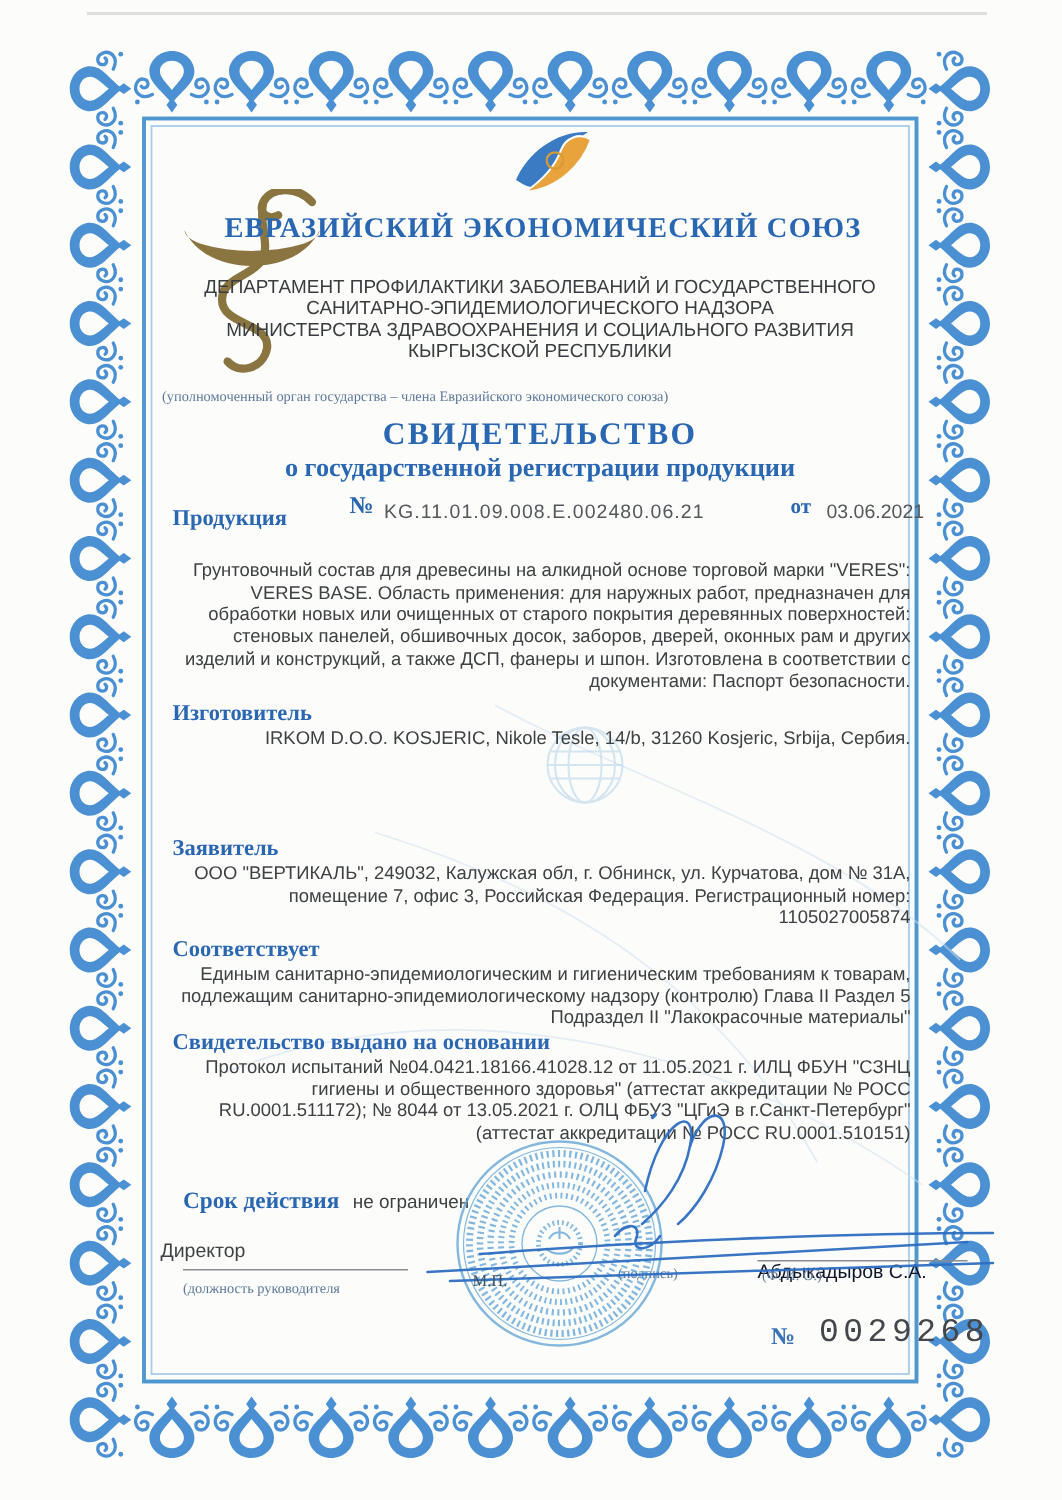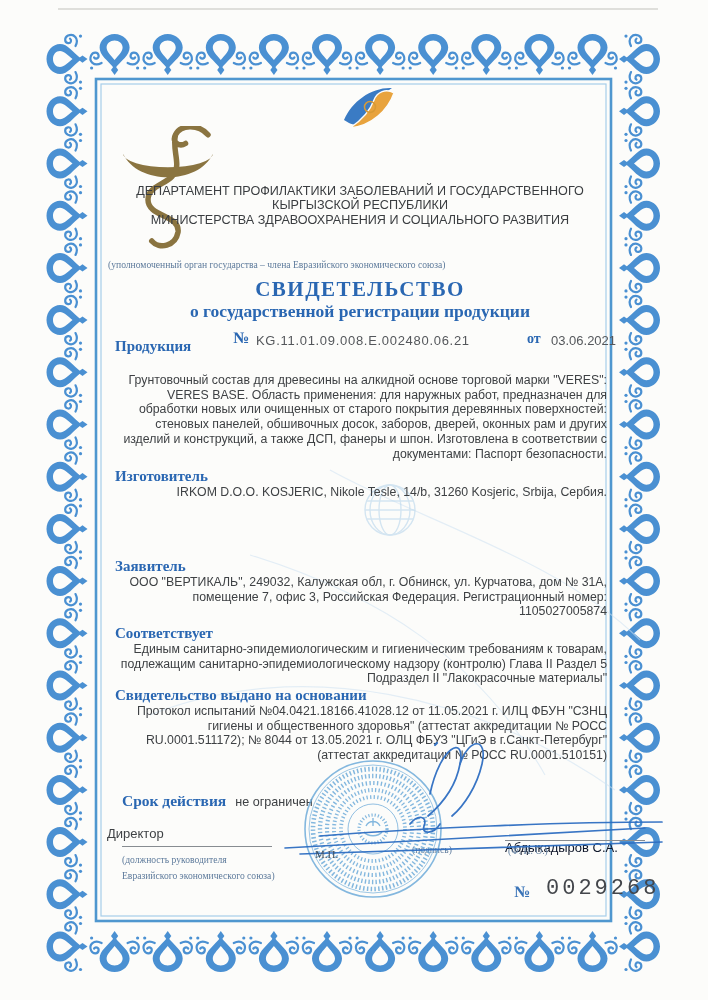--- a/index.html
+++ b/index.html
@@ -156,24 +156,26 @@
     <circle cx="34" cy="27" r="5.5" fill="none" stroke="#d89a35" stroke-width="1.5"></circle>
   </svg>
 
   <svg class="abs z2" width="100" height="125" viewBox="0 0 80 100" style="left:118px;top:126px">
     <g fill="#8a7440" stroke="#8a7440">
       <path stroke="none" d="M4,22 A36,11 0 0 0 76,22 C70,35 55,41 40,41 C25,41 10,35 4,22 Z"></path>
       <path fill="none" stroke-width="4.4" stroke-linecap="round" d="M72,7 C64,-2 50,-1 46,7 C43,13 49,17 54,14 M46,7 C44,16 47,23 47,31 C47,47 24,45 24,59 C24,73 50,71 48,85 C46,96 33,99 27,92"></path>
     </g>
   </svg>
 
+  <div class="abs union-title">ЕВРАЗИЙСКИЙ ЭКОНОМИЧЕСКИЙ СОЮЗ</div>
   <div class="abs authority">
     <div>ДЕПАРТАМЕНТ ПРОФИЛАКТИКИ ЗАБОЛЕВАНИЙ И ГОСУДАРСТВЕННОГО</div>
+    <div>САНИТАРНО-ЭПИДЕМИОЛОГИЧЕСКОГО НАДЗОРА</div>
+    <div>МИНИСТЕРСТВА ЗДРАВООХРАНЕНИЯ И СОЦИАЛЬНОГО РАЗВИТИЯ</div>
     <div>КЫРГЫЗСКОЙ РЕСПУБЛИКИ</div>
-    <div>МИНИСТЕРСТВА ЗДРАВООХРАНЕНИЯ И СОЦИАЛЬНОГО РАЗВИТИЯ</div>
   </div>
   <div class="abs authority-note">(уполномоченный орган государства – члена Евразийского экономического союза)</div>
 
   <div class="abs cert-sub">о государственной регистрации продукции</div>
   <div class="abs cert-name">СВИДЕТЕЛЬСТВО</div>
   <span class="abs num-label numline">№</span>
   <span class="abs num-value numline">KG.11.01.09.008.E.002480.06.21</span>
   <span class="abs date-label numline">от</span>
   <span class="abs date-value numline">03.06.2021</span>
 
@@ -220,21 +222,20 @@
       <path d="M40,124 L402,112"></path>
       <path d="M60,106 C160,98 300,92 402,92"></path>
       <path d="M175,15 l2,-2" stroke-width="2.2"></path>
     </g>
   </svg>
 
   <div class="abs director">Директор</div>
   <div class="abs u-line" style="left:122px;top:846px;width:150px"></div>
   <div class="abs pos-note">
     <div>(должность руководителя</div>
-    <div>Евразийского экономического союза)</div>
   </div>
   <div class="abs mp">М.П.</div>
   <div class="abs sig-cap" style="left:412px;top:844px">(подпись)</div>
   <div class="abs u-line" style="left:505px;top:840px;width:140px"></div>
   <div class="abs signer">Абдыкадыров С.А.</div>
   <div class="abs sig-cap" style="left:508px;top:845px">(Ф. И. О.)</div>
 
   <div class="abs serial-label">№</div>
   <div class="abs serial-num">0029268</div>
 

